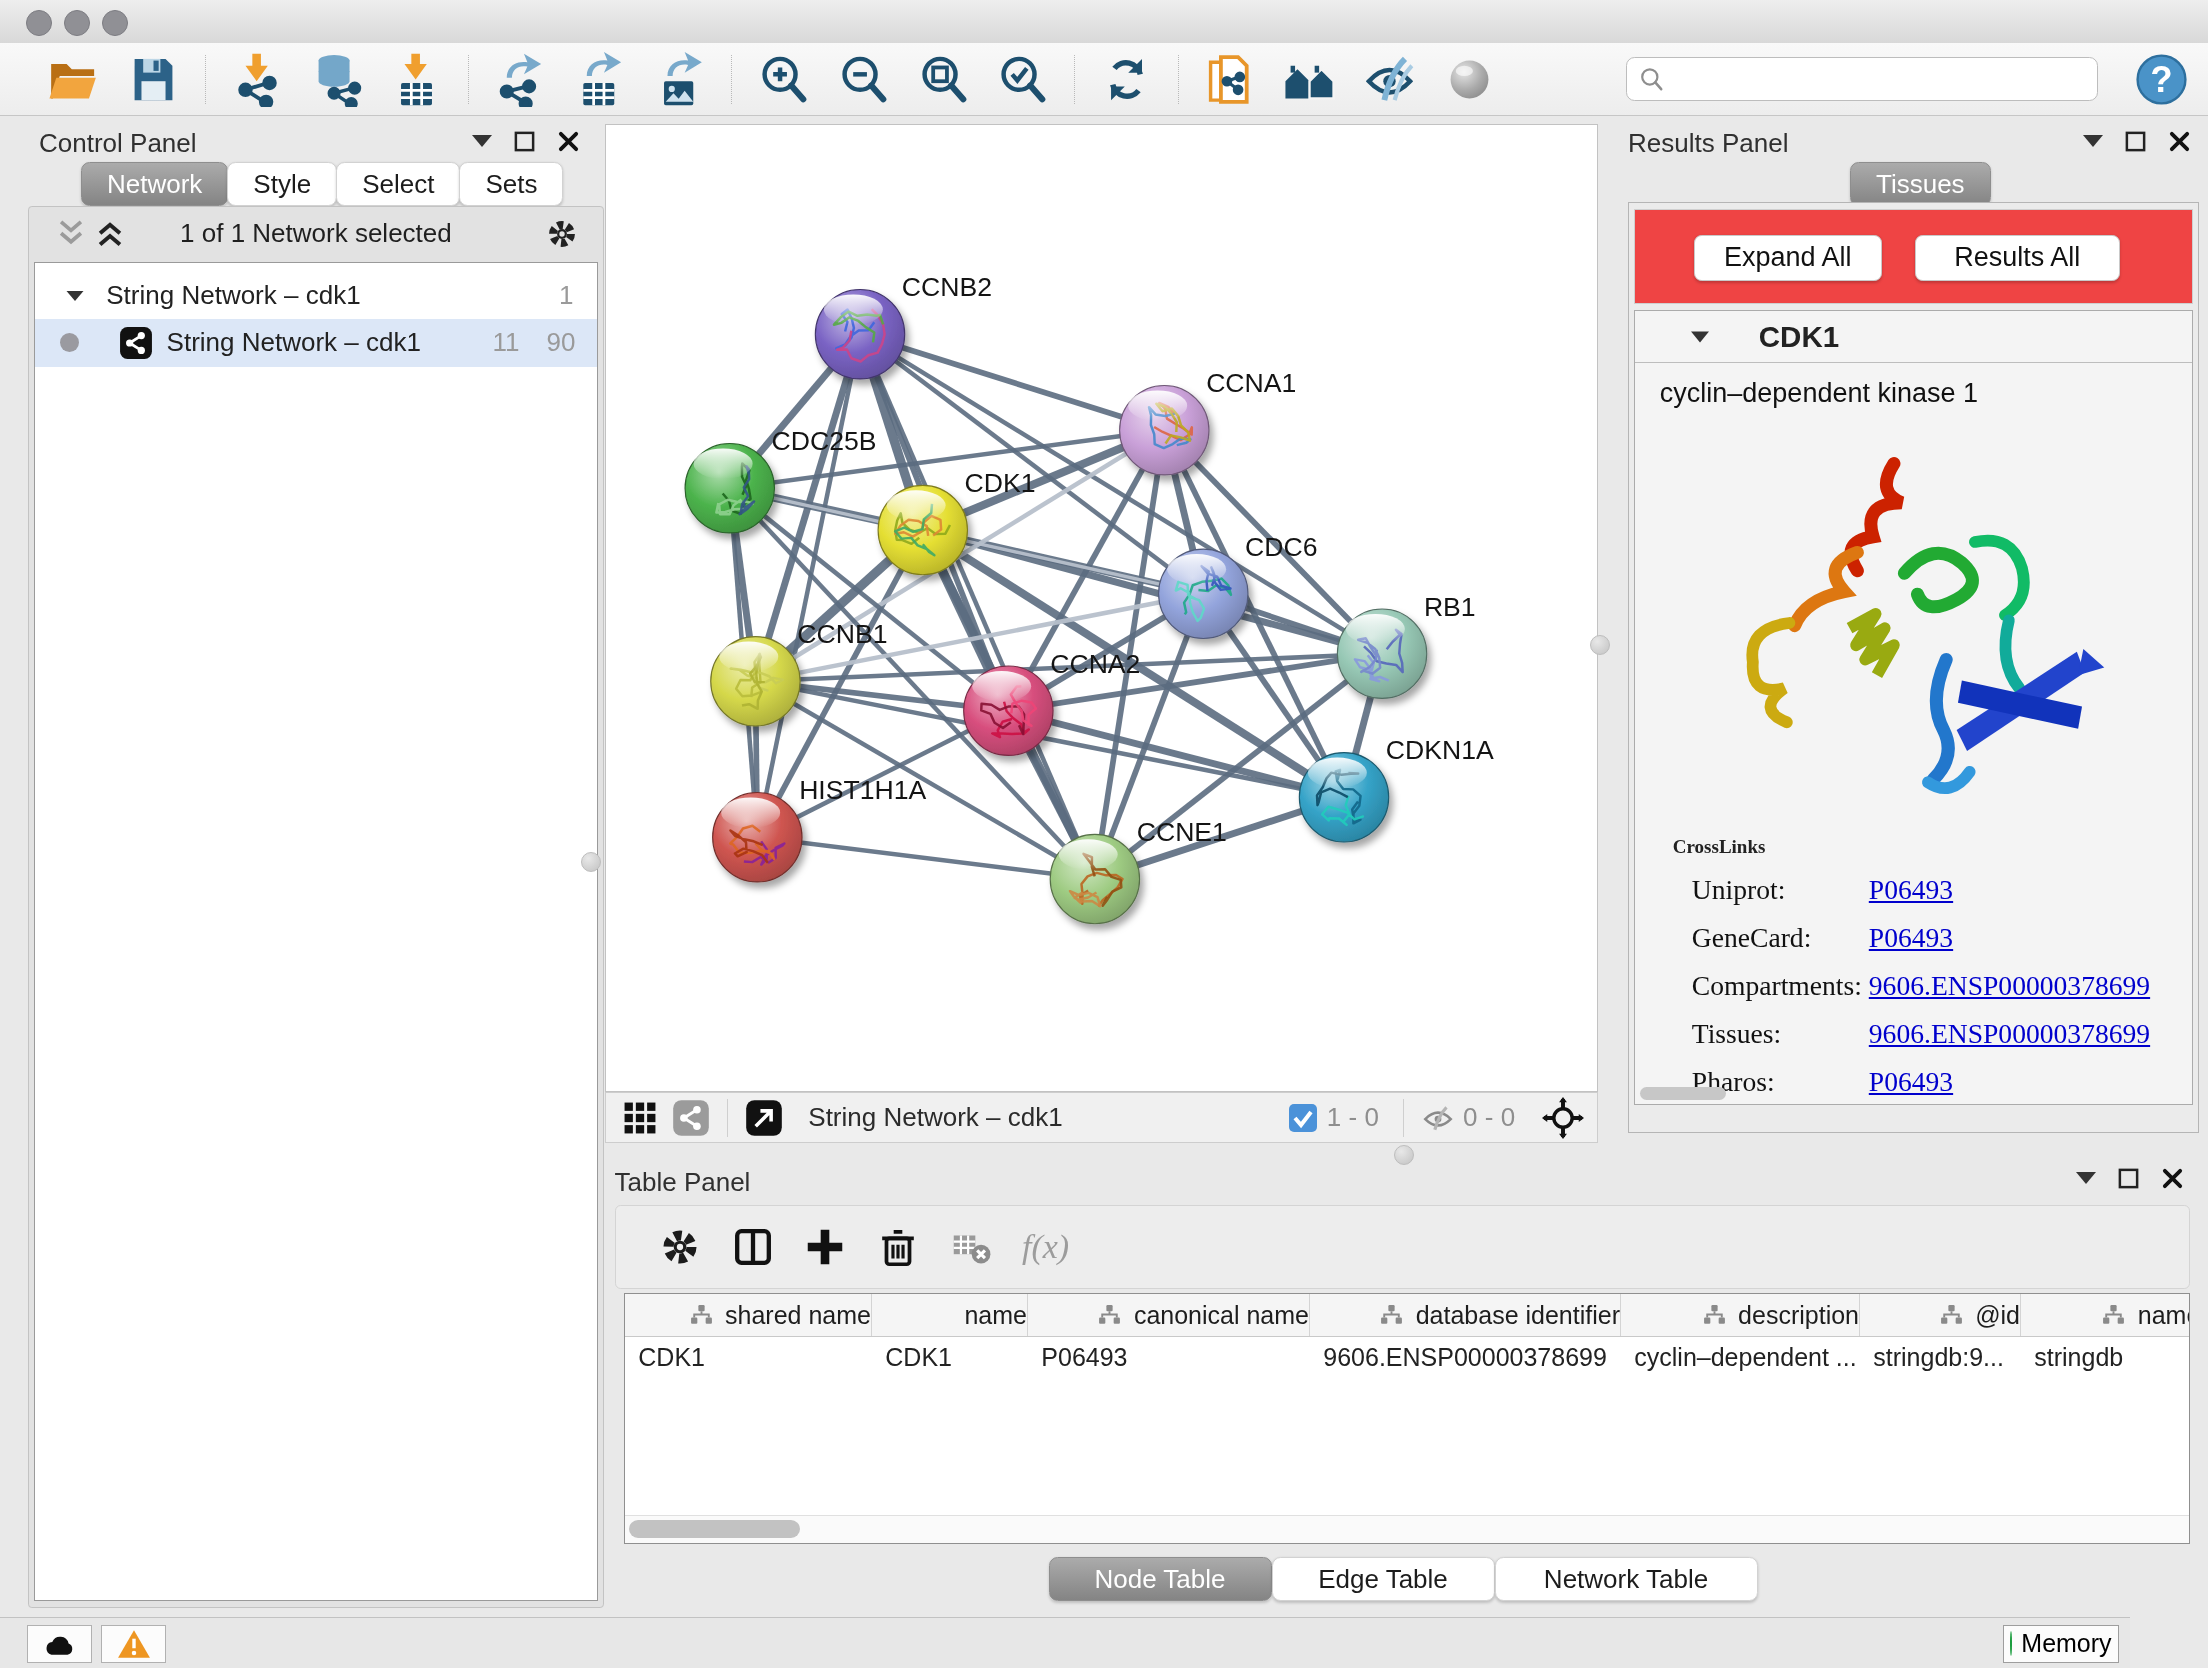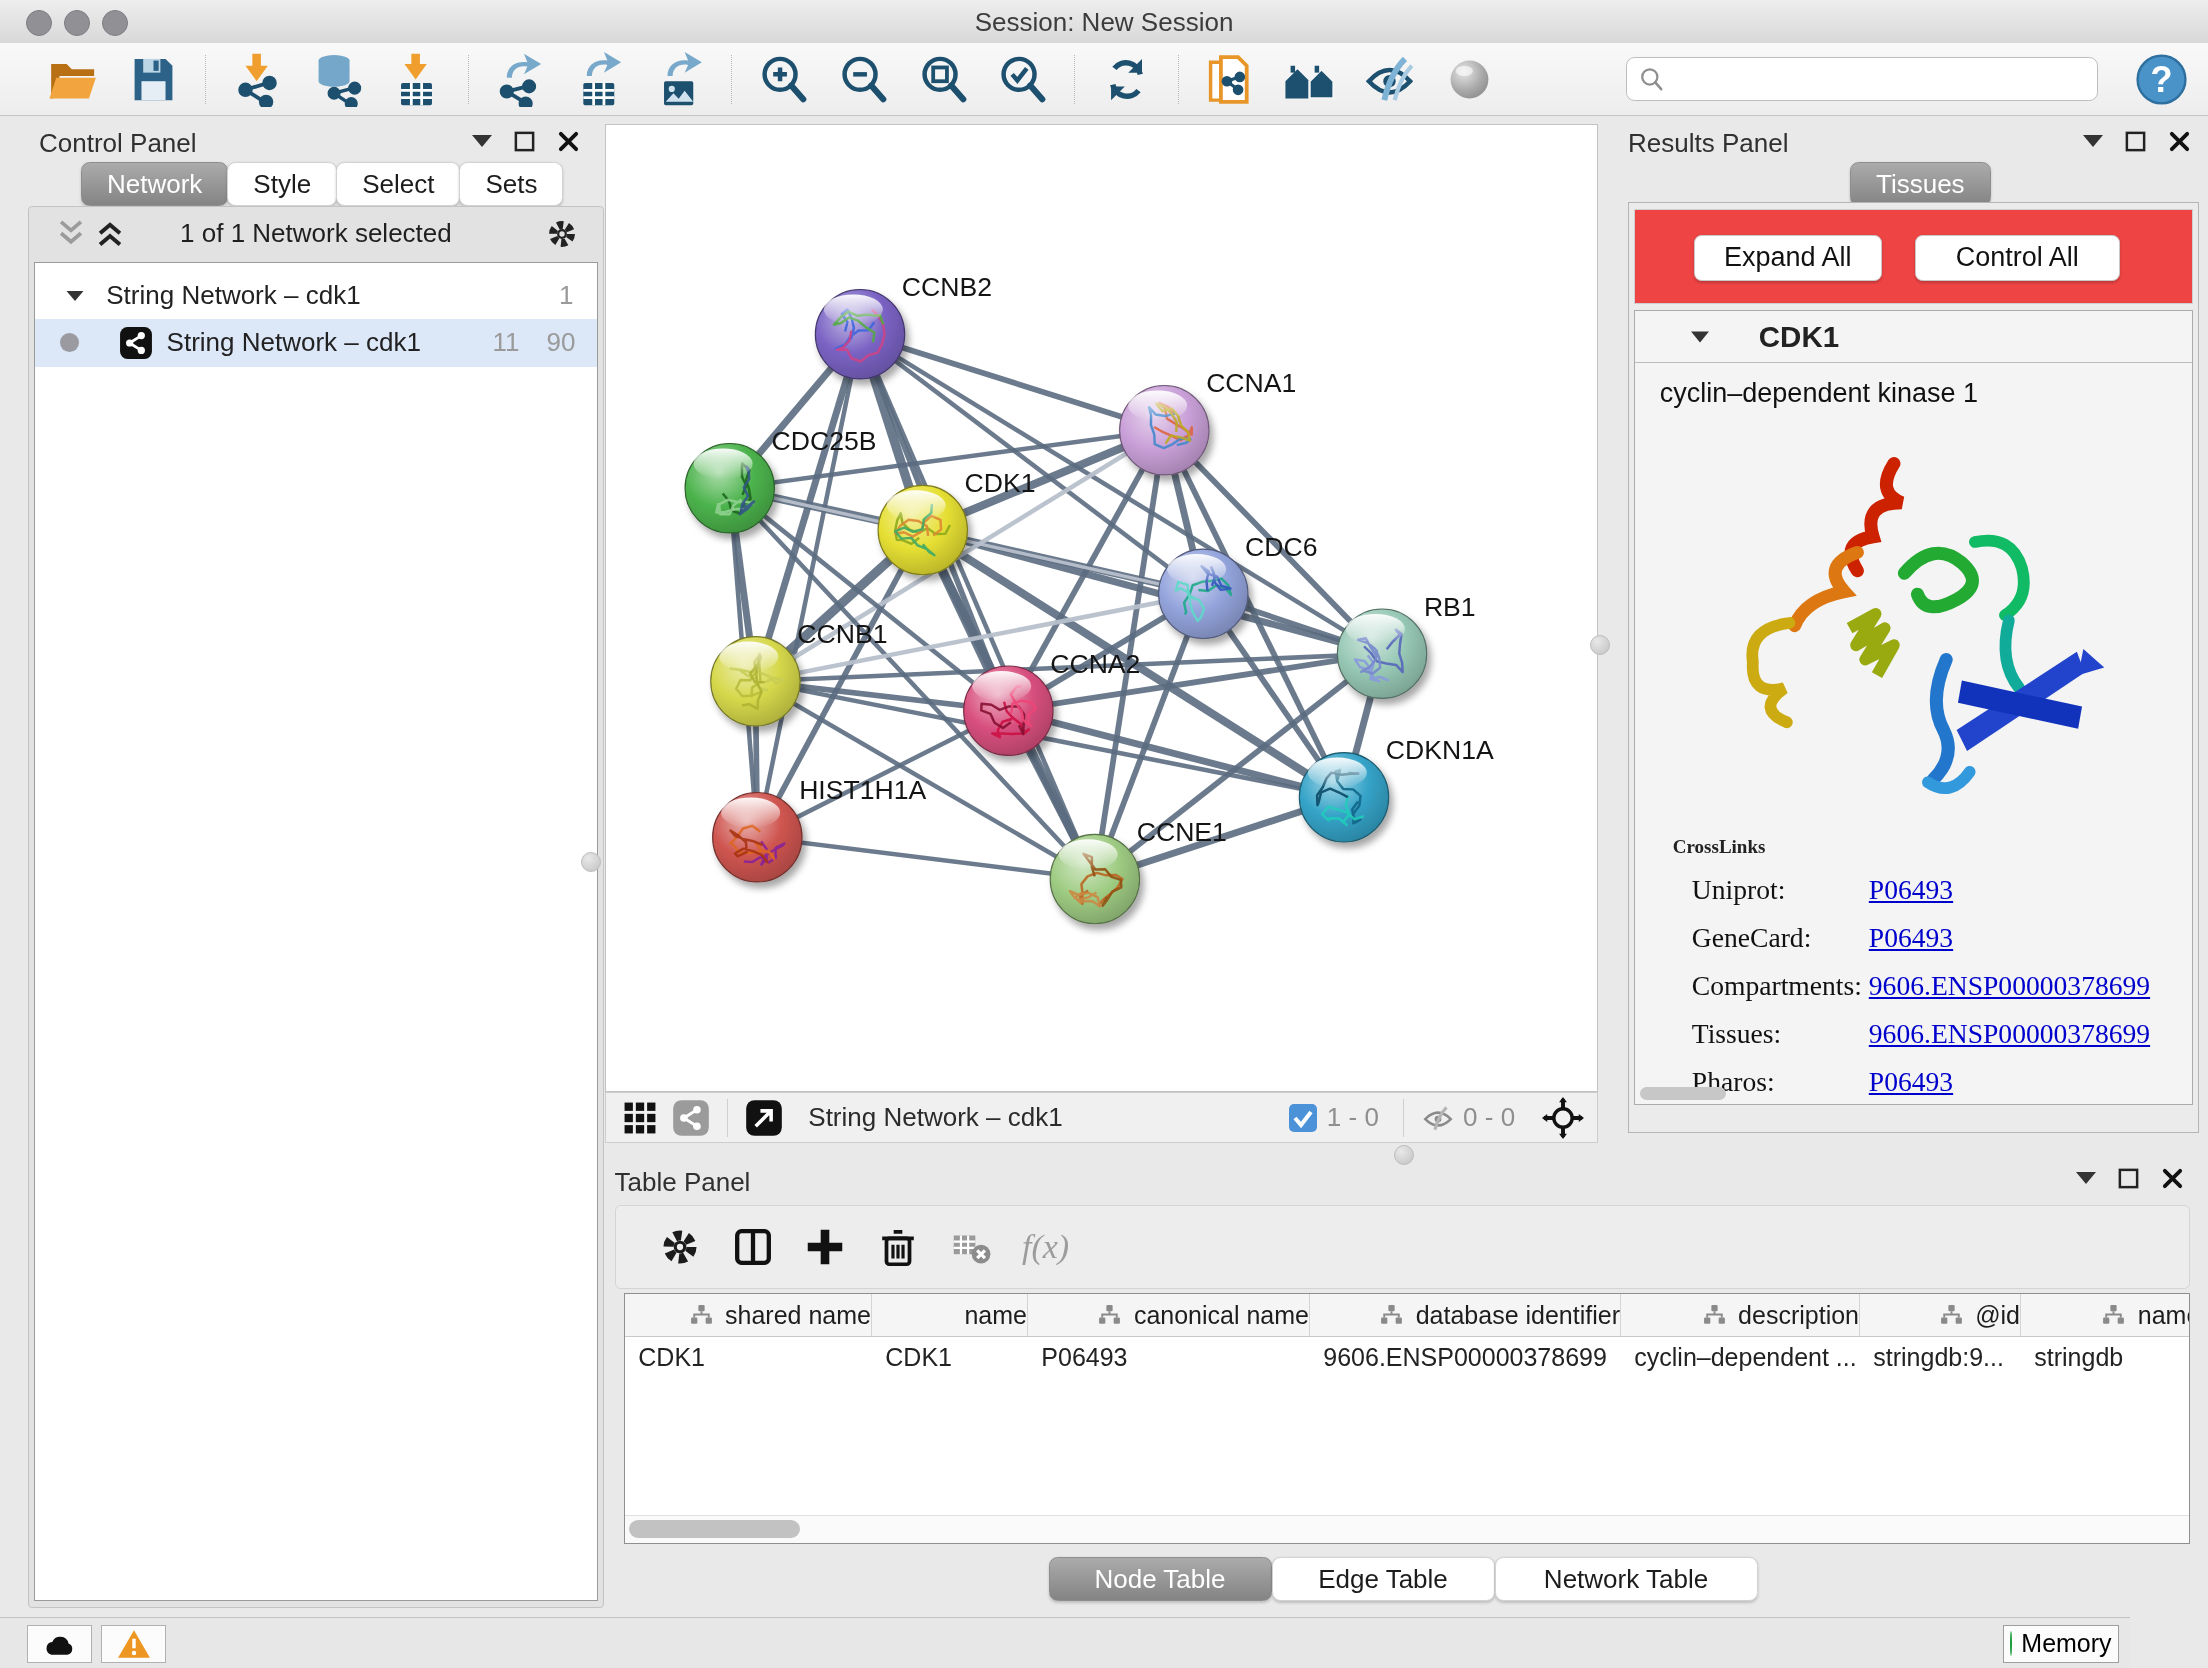--- a/index.html
+++ b/index.html
@@ -128,21 +128,20 @@
       <filter id="nodeShadow" x="-40%" y="-40%" width="190%" height="190%">
         <feDropShadow dx="4" dy="6" stdDeviation="4" flood-color="#000" flood-opacity="0.35"></feDropShadow>
       </filter>
     </defs>
   </svg>
 
   <div id="titlebar">
     <span class="tl" style="left:26px"></span>
     <span class="tl" style="left:64px"></span>
     <span class="tl" style="left:102px"></span>
-    <div id="title">Session: New Session</div>
   </div>
 
   <div id="toolbar">
     <button class="tb"><svg viewBox="0 0 32 32">
       <path d="M3 7h9l3 3h13v4H8L4 27H3z" fill="#b96f14"></path>
           <path d="M6 15h23l-4 12H2z" fill="#f2a53e"></path>
         </svg></button>
     <button class="tb"><svg viewBox="0 0 32 32">
       <path d="M5 4h18l4 4v20H5z" fill="#2c6288"></path>
           <rect x="10" y="4" width="10" height="8" fill="#bcd6e6"></rect>
@@ -659,21 +658,21 @@
       <button class="icbtn">
           <svg width="23" height="23" viewBox="0 0 24 24">
             <path d="M4 4l16 16M20 4L4 20" stroke="#111" stroke-width="4" stroke-linecap="round"></path>
           </svg>
         </button>
     </div>
     <span class="tab active" id="rp-tab">Tissues</span>
     <div id="rp-box">
       <div id="rp-buttons">
         <button class="rbtn" style="left:59px;width:188px">Expand All</button>
-        <button class="rbtn" style="left:280px;width:205px">Control All</button>
+        <button class="rbtn" style="left:280px;width:205px">Results All</button>
       </div>
       <div id="rp-content">
         <div id="entry-head">
           <span class="tri" style="margin-left:55px;transform:scale(0.9)"></span>
           <span id="entry-name">CDK1</span>
         </div>
         <div id="entry-desc">cyclin–dependent kinase 1</div>
         <svg id="protein" viewBox="0 0 320 310">
           <path d="M150 28 q-14 22 6 30 q-30 0 -22 26 q-26 4 -12 26" stroke="#cc2200" stroke-width="10" fill="none" stroke-linecap="round"></path>
           <path d="M122 96 q-28 10 -10 30 q-30 6 -38 26" stroke="#dd7711" stroke-width="10" fill="none" stroke-linecap="round"></path>

